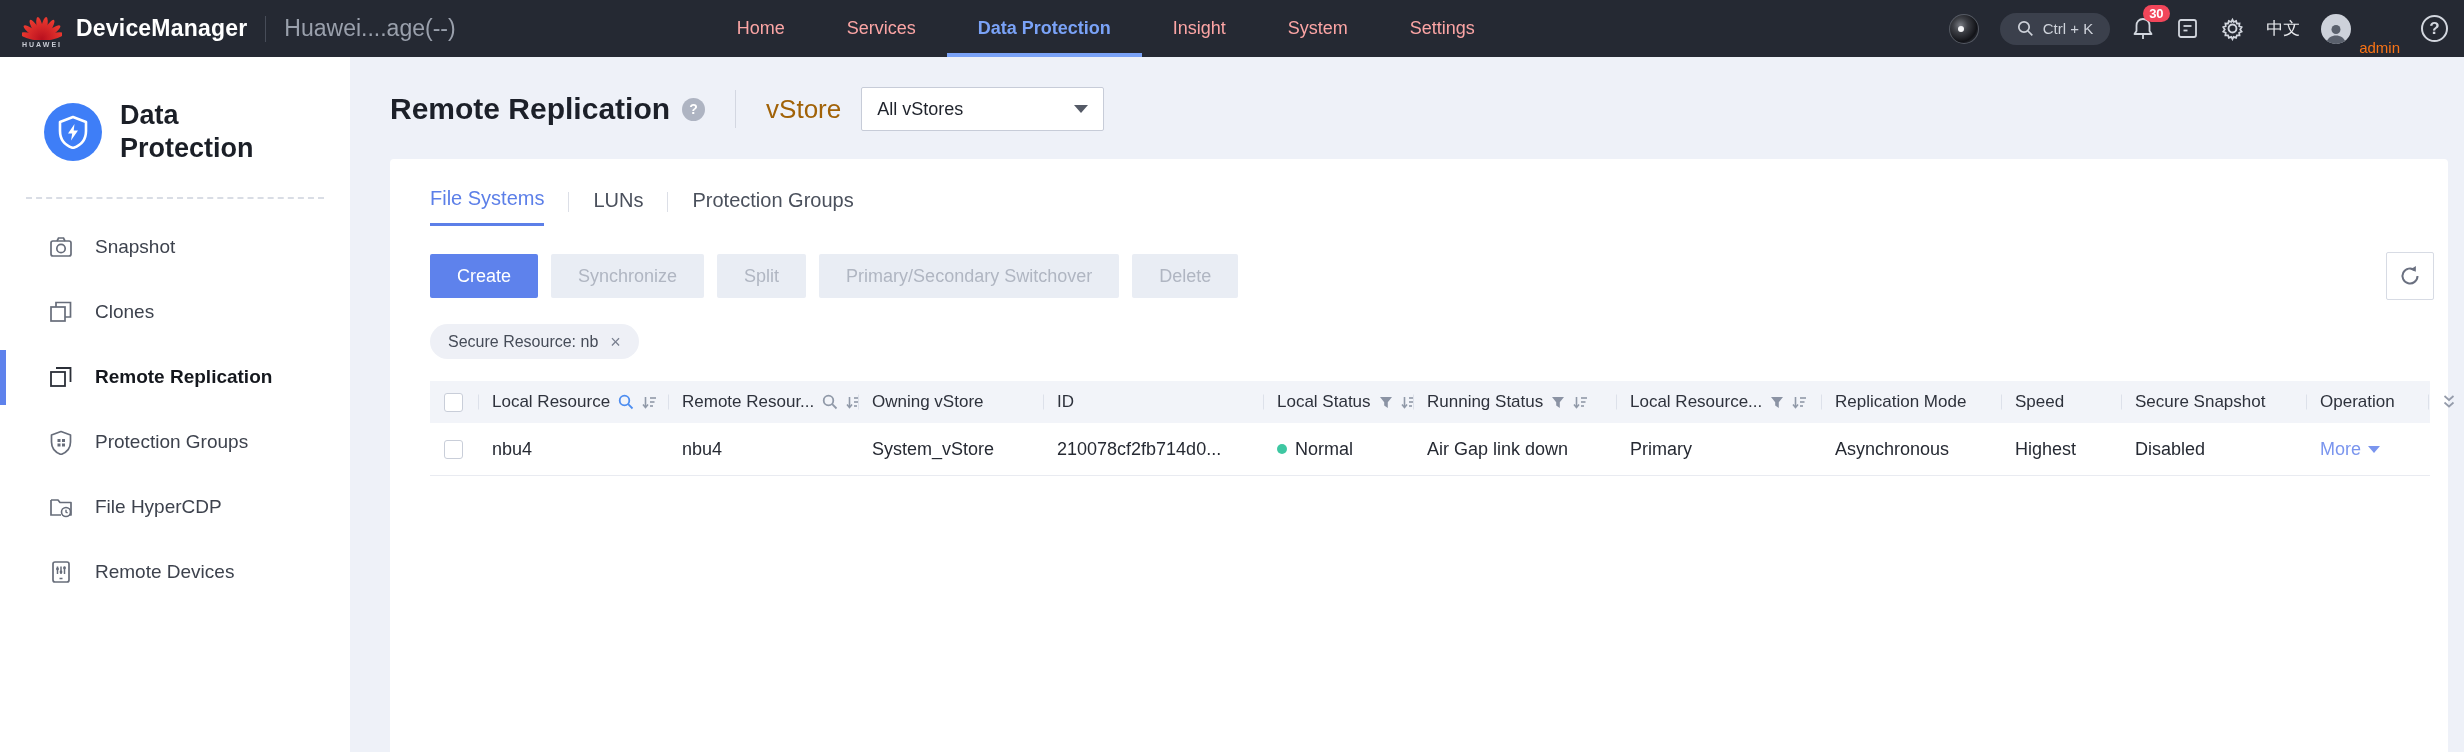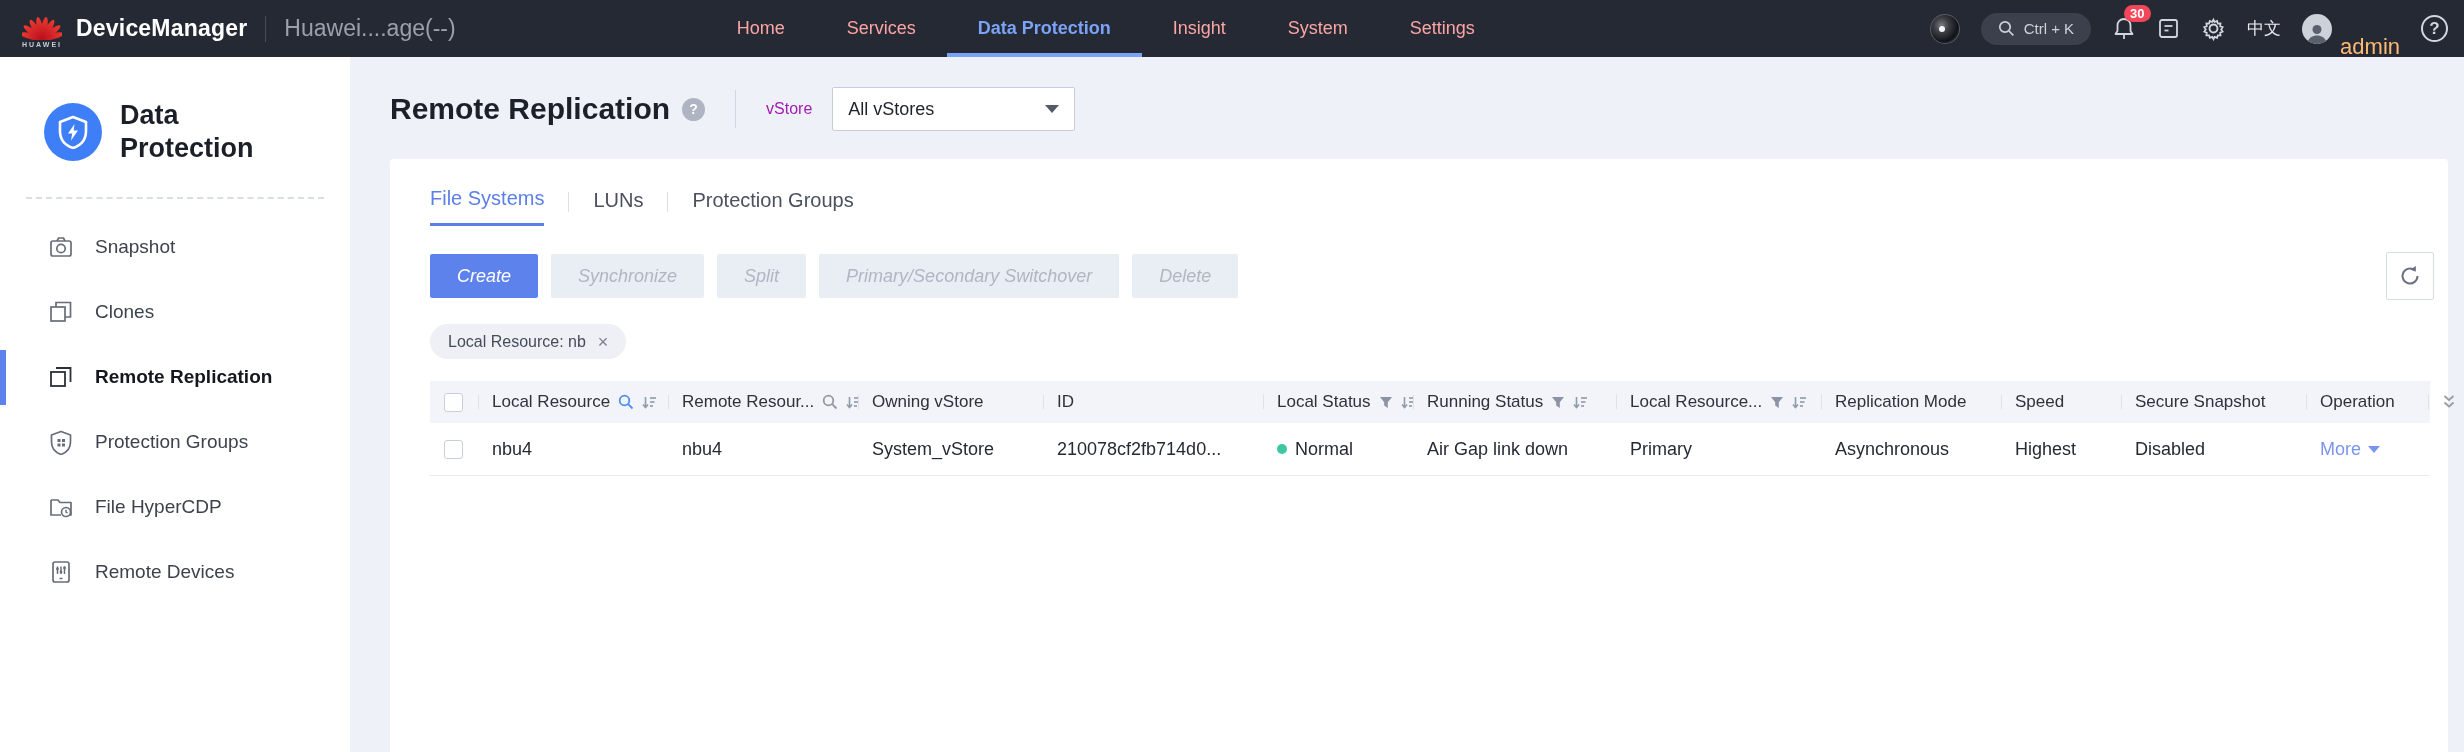--- a/index.html
+++ b/index.html
@@ -23,21 +23,21 @@
   .lens { width:30px; height:30px; border-radius:50%; position:relative;
           background:radial-gradient(circle at 38% 38%, #7a7d84 0%, #3c3e44 28%, #121318 62%, #565b66 100%);
           box-shadow:0 0 0 1px #555a64 inset; cursor:pointer; }
   .lens .dot { position:absolute; left:9px; top:12px; width:6px; height:6px; border-radius:50%; background:#f4f5f7; }
   .search-pill { display:flex; align-items:center; gap:9px; height:32px; padding:0 17px; border-radius:16px; background:#3b404c; color:#ced2da; font-size:15px; cursor:pointer; }
   .icon-btn { position:relative; display:flex; align-items:center; justify-content:center; cursor:pointer; }
   .badge { position:absolute; top:-11px; left:12px; background:#f2465a; color:#fff; font-size:13px; font-weight:700; border-radius:9px; padding:1px 6px; line-height:15px; }
   .lang { font-size:17px; color:#e8eaee; cursor:pointer; }
   .user-block { display:flex; align-items:center; gap:8px; cursor:pointer; }
   .avatar { width:30px; height:30px; border-radius:50%; background:#cdd1da; display:flex; align-items:flex-end; justify-content:center; overflow:hidden; }
-  .user-name { font-size:22px; color:#fdba74;margin-top:37px; }
+  .user-name { font-size:15px; color:#f97316;margin-top:37px; }
   .help-circle { width:27px; height:27px; border-radius:50%; border:2px solid #d2d6de; color:#d2d6de; font-size:17px; font-weight:700; display:flex; align-items:center; justify-content:center; cursor:pointer; }
 
   
   .container { display:flex; height:695px; }
 
   
   .sidebar { width:350px; background:#ffffff; padding-top:42px; flex-shrink:0; }
   .sb-header { display:flex; align-items:center; padding-left:44px; }
   .sb-badge { width:58px; height:58px; border-radius:50%; background:#3e7ef7; display:flex; align-items:center; justify-content:center; flex-shrink:0; }
   .sb-title { font-size:27px; font-weight:700; color:#1b1f27; line-height:1.22; margin-left:18px; width:150px; }
@@ -47,33 +47,33 @@
   .sb-item.active { font-weight:700; color:#14171d; }
   .sb-item.active::before { content:""; position:absolute; left:0; top:5px; bottom:5px; width:6px; background:#5e82ec; }
   .sb-icon { width:27px; height:27px; display:flex; align-items:center; justify-content:center; }
 
   
   .main { flex:1; display:flex; flex-direction:column; padding:30px 16px 0 40px; background:#eef1f8; min-width:0; }
   .page-header { display:flex; align-items:center; margin-bottom:28px; }
   .page-title { font-size:30px; font-weight:700; color:#1c2029; }
   .help-badge { width:23px; height:23px; border-radius:50%; background:#aeb4c2; color:#fff; font-size:14px; font-weight:700; display:flex; align-items:center; justify-content:center; margin-left:12px; cursor:pointer; }
   .ph-divider { width:1px; height:38px; background:#d3d7e1; margin:0 30px; }
-  .vstore-label { font-size:16px; color:#a21caf; }
+  .vstore-label { font-size:26px; color:#a16207; }
   .vstore-select { width:243px; height:44px; background:#fff; border:1px solid #c7ccd8; border-radius:2px; margin-left:20px; padding:0 15px; display:flex; align-items:center; justify-content:space-between; font-size:18px; color:#1e222b; cursor:pointer; }
   .caret-down { width:0; height:0; border-left:7px solid transparent; border-right:7px solid transparent; border-top:8px solid #545a66; }
 
   .card { background:#ffffff; border-radius:4px 4px 0 0; flex:1; padding:28px 14px 0 40px; }
 
   .tabs { display:flex; align-items:center; margin-bottom:28px; }
   .tab { font-size:20px; color:#4a505c; padding-bottom:13px; cursor:pointer; }
   .tab.active { color:#5c7fe8; border-bottom:3px solid #5c7fe8; }
   .tab-sep { width:1px; height:20px; background:#dcdfe7; margin:0 24px 10px 24px; }
 
   .toolbar { position:relative; display:flex; gap:13px; margin-bottom:26px; }
-  .btn { height:44px; padding:0 27px; font-size:18px; border:none; border-radius:2px; cursor:pointer; font-family:inherit;font-style:italic; }
+  .btn { height:44px; padding:0 27px; font-size:18px; border:none; border-radius:2px; cursor:pointer; font-family:inherit; }
   .btn.primary { background:#5e82ec; color:#fff; }
   .btn.disabled { background:#e9edf4; color:#b0b6c2; cursor:default; }
   .refresh-btn { position:absolute; right:0; top:-2px; width:48px; height:48px; background:#fff; border:1px solid #d7dbe4; border-radius:2px; display:flex; align-items:center; justify-content:center; cursor:pointer; }
 
   .filter-tag { display:inline-flex; align-items:center; gap:12px; height:35px; padding:0 18px; background:#eef0f6; border-radius:18px; font-size:16px; color:#464c58; margin-bottom:22px; }
   .tag-close { font-size:18px; color:#7a8090; cursor:pointer; line-height:1; }
 
   
   .tbl { width:2000px; }
   .thead { display:flex; align-items:center; height:42px; background:#f2f4f9; font-size:17px; color:#2e323c; }
@@ -300,21 +300,21 @@
         <div class="refresh-btn">
           <svg width="24" height="24" viewBox="0 0 24 24">
             <path d="M19.5 12 a7.5 7.5 0 1 1 -2.6 -5.7" fill="none" stroke="#6a7080" stroke-width="2"></path>
             <polygon points="17.2,1.8 18.4,7.6 12.6,6.4" fill="#6a7080" transform="rotate(12 17 5)"></polygon>
           </svg>
         </div>
       </div>
 
       
       <div class="filter-tag">
-        <span>Local Resource: nb</span>
+        <span>Secure Resource: nb</span>
         <span class="tag-close">×</span>
       </div>
 
       
       <div class="tbl">
         <div class="thead">
           <div class="th first c0">
               <span class="checkbox"></span>
             </div>
           <div class="th c1">

